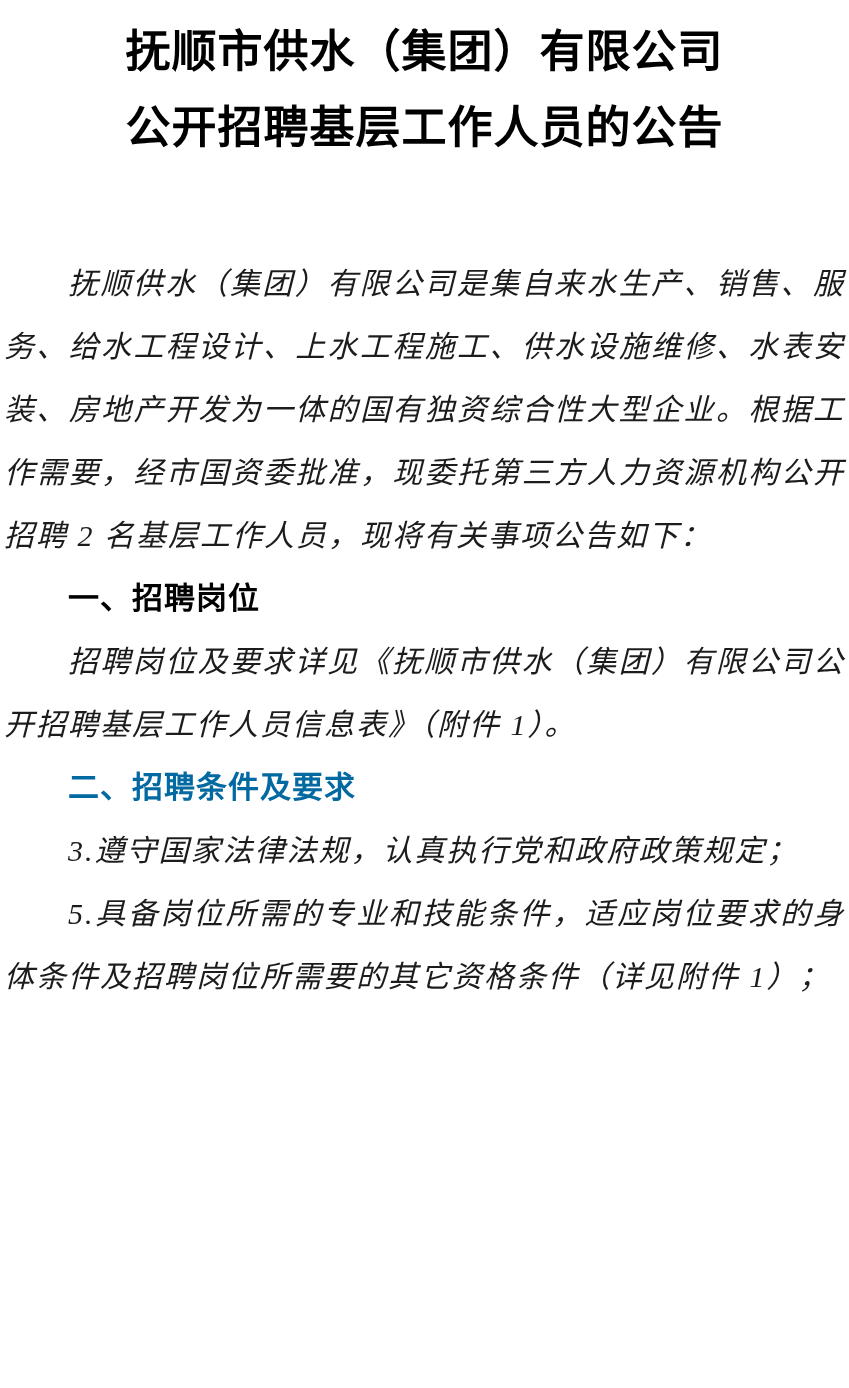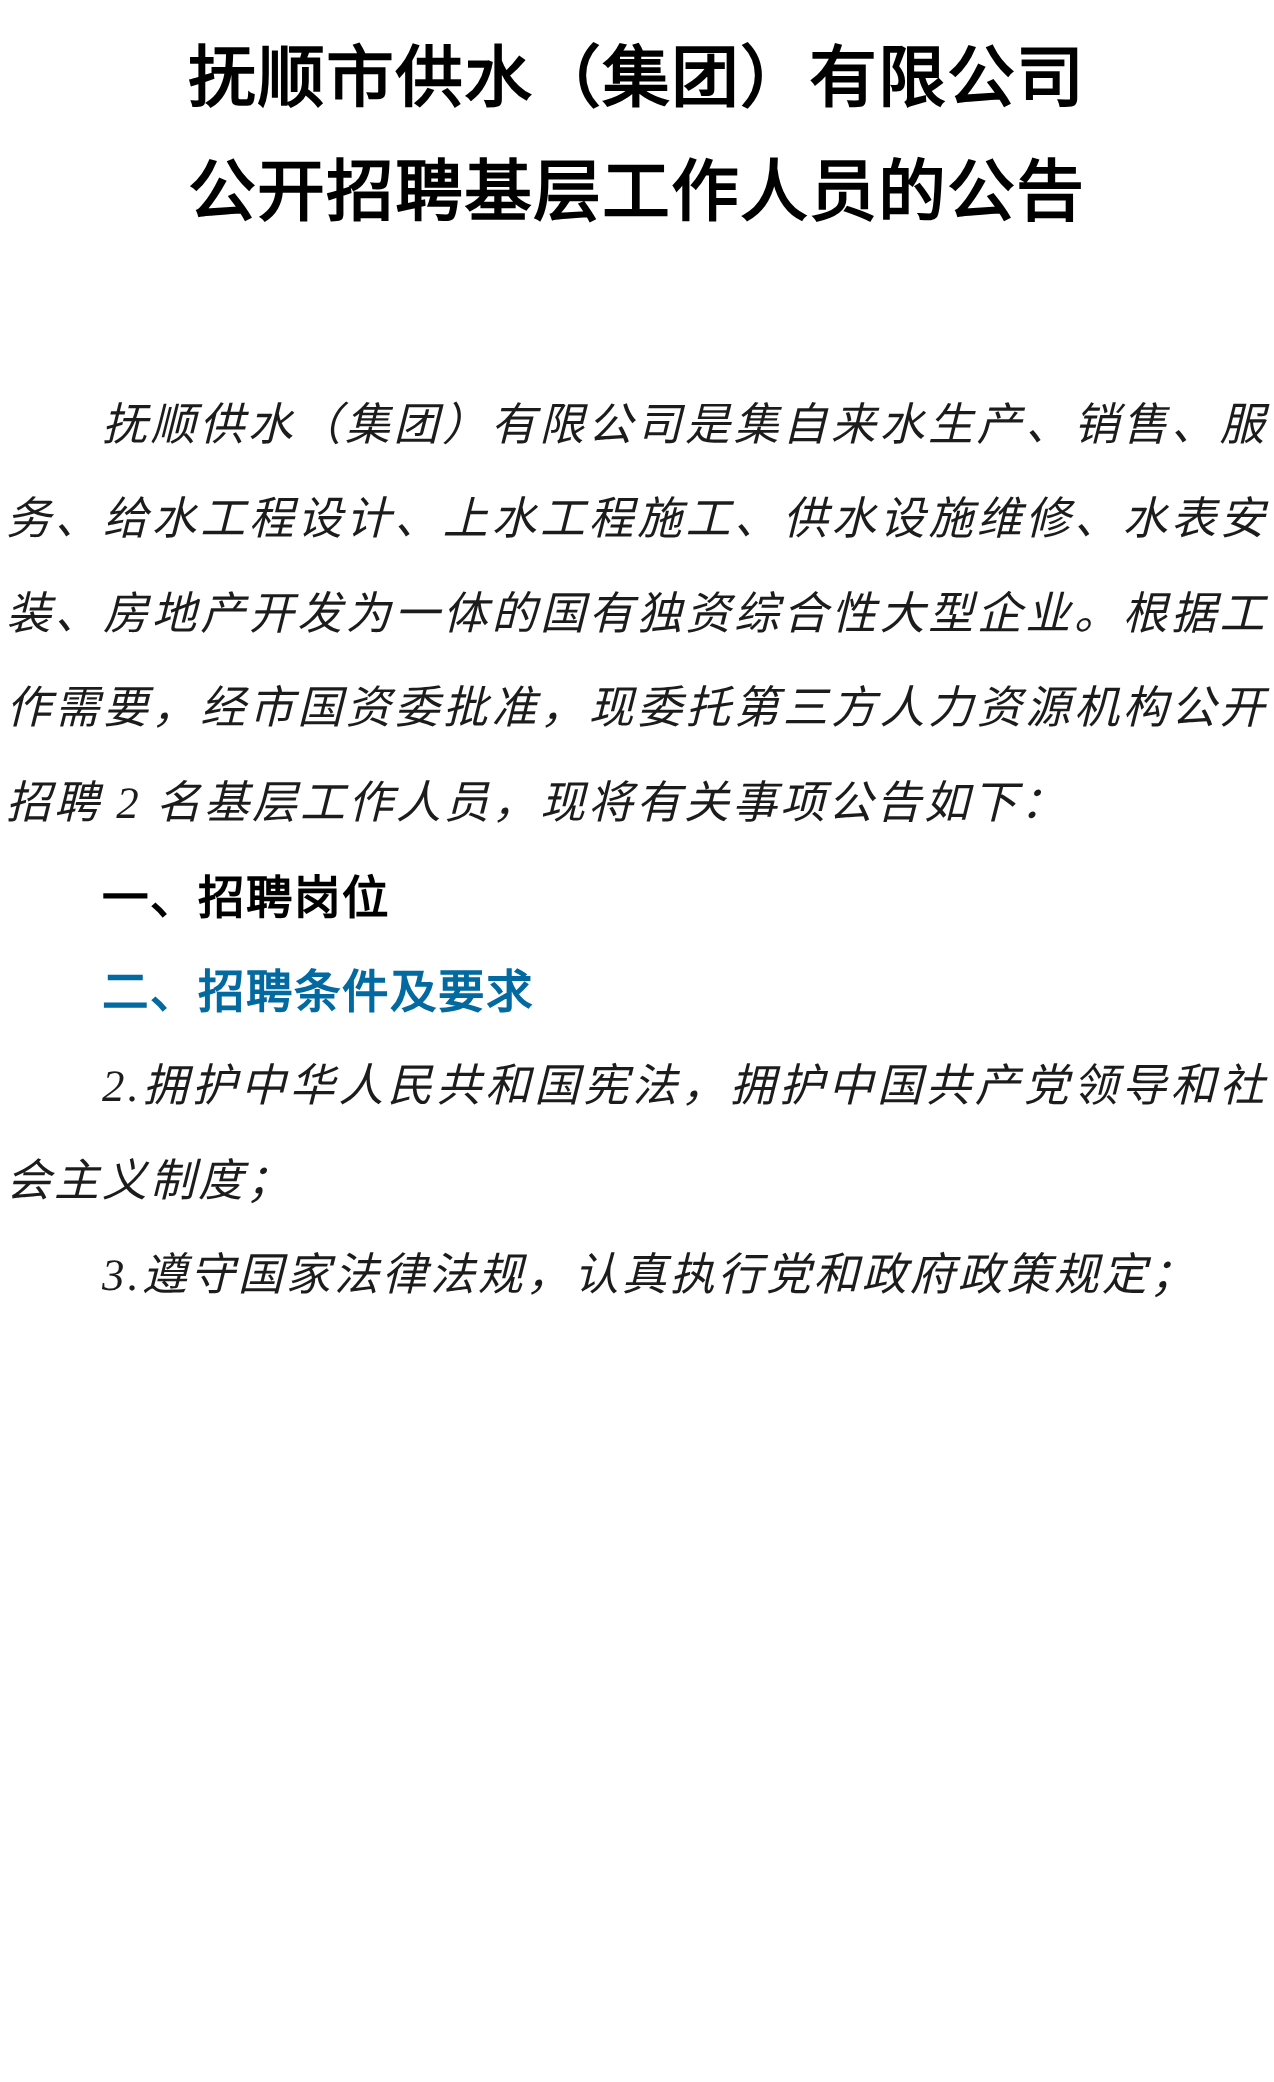--- a/index.html
+++ b/index.html
@@ -60,17 +60,18 @@
 <body>
 
 <div class="page" style="background: rgb(255, 255, 255);">
   <h1 class="doc-title" style="color: rgb(0, 0, 0);">
     <span class="title-line">抚顺市供水（集团）有限公司</span>
     <span class="title-line">公开招聘基层工作人员的公告</span>
   </h1>
   <div class="doc-body" style="color: rgb(28, 28, 28);">
       <p class="paragraph">抚顺供水（集团）有限公司是集自来水生产、销售、服务、给水工程设计、上水工程施工、供水设施维修、水表安装、房地产开发为一体的国有独资综合性大型企业。根据工作需要，经市国资委批准，现委托第三方人力资源机构公开招聘 2 名基层工作人员，现将有关事项公告如下：</p>
       <h2 class="heading" style="color: rgb(0, 0, 0);">一、招聘岗位</h2>
+      <p class="paragraph">招聘岗位及要求详见《抚顺市供水（集团）有限公司公开招聘基层工作人员信息表》（附件 1）。</p>
       <h2 class="heading" style="color: #0369a1;">二、招聘条件及要求</h2>
-      <p class="paragraph">2.拥护中华人民共和国宪法，拥护中国共产党领导和社会主义制度；</p>
       <p class="paragraph">3.遵守国家法律法规，认真执行党和政府政策规定；</p>
+      <p class="paragraph">5.具备岗位所需的专业和技能条件，适应岗位要求的身体条件及招聘岗位所需要的其它资格条件（详见附件 1）；</p>
     </div>
 </div>
 
 </body></html>

